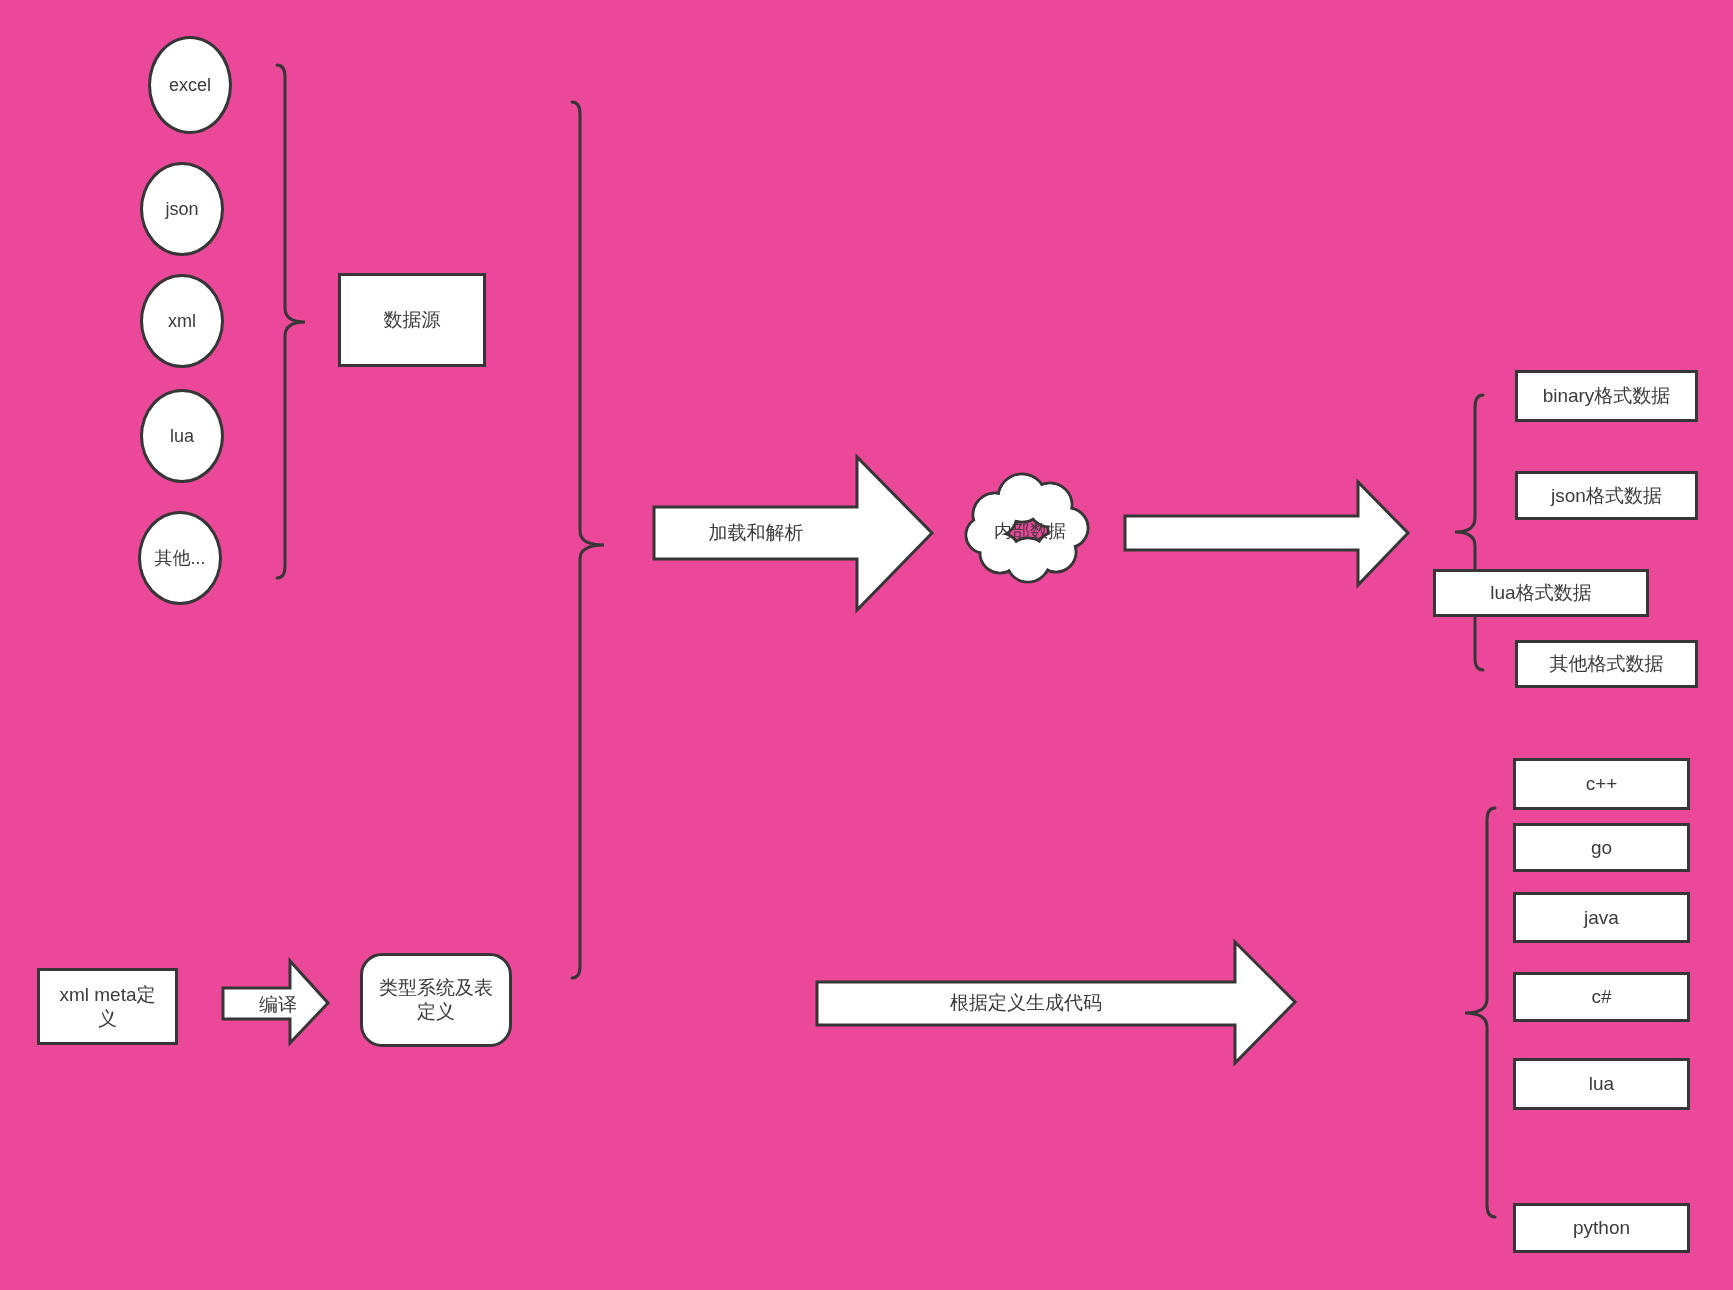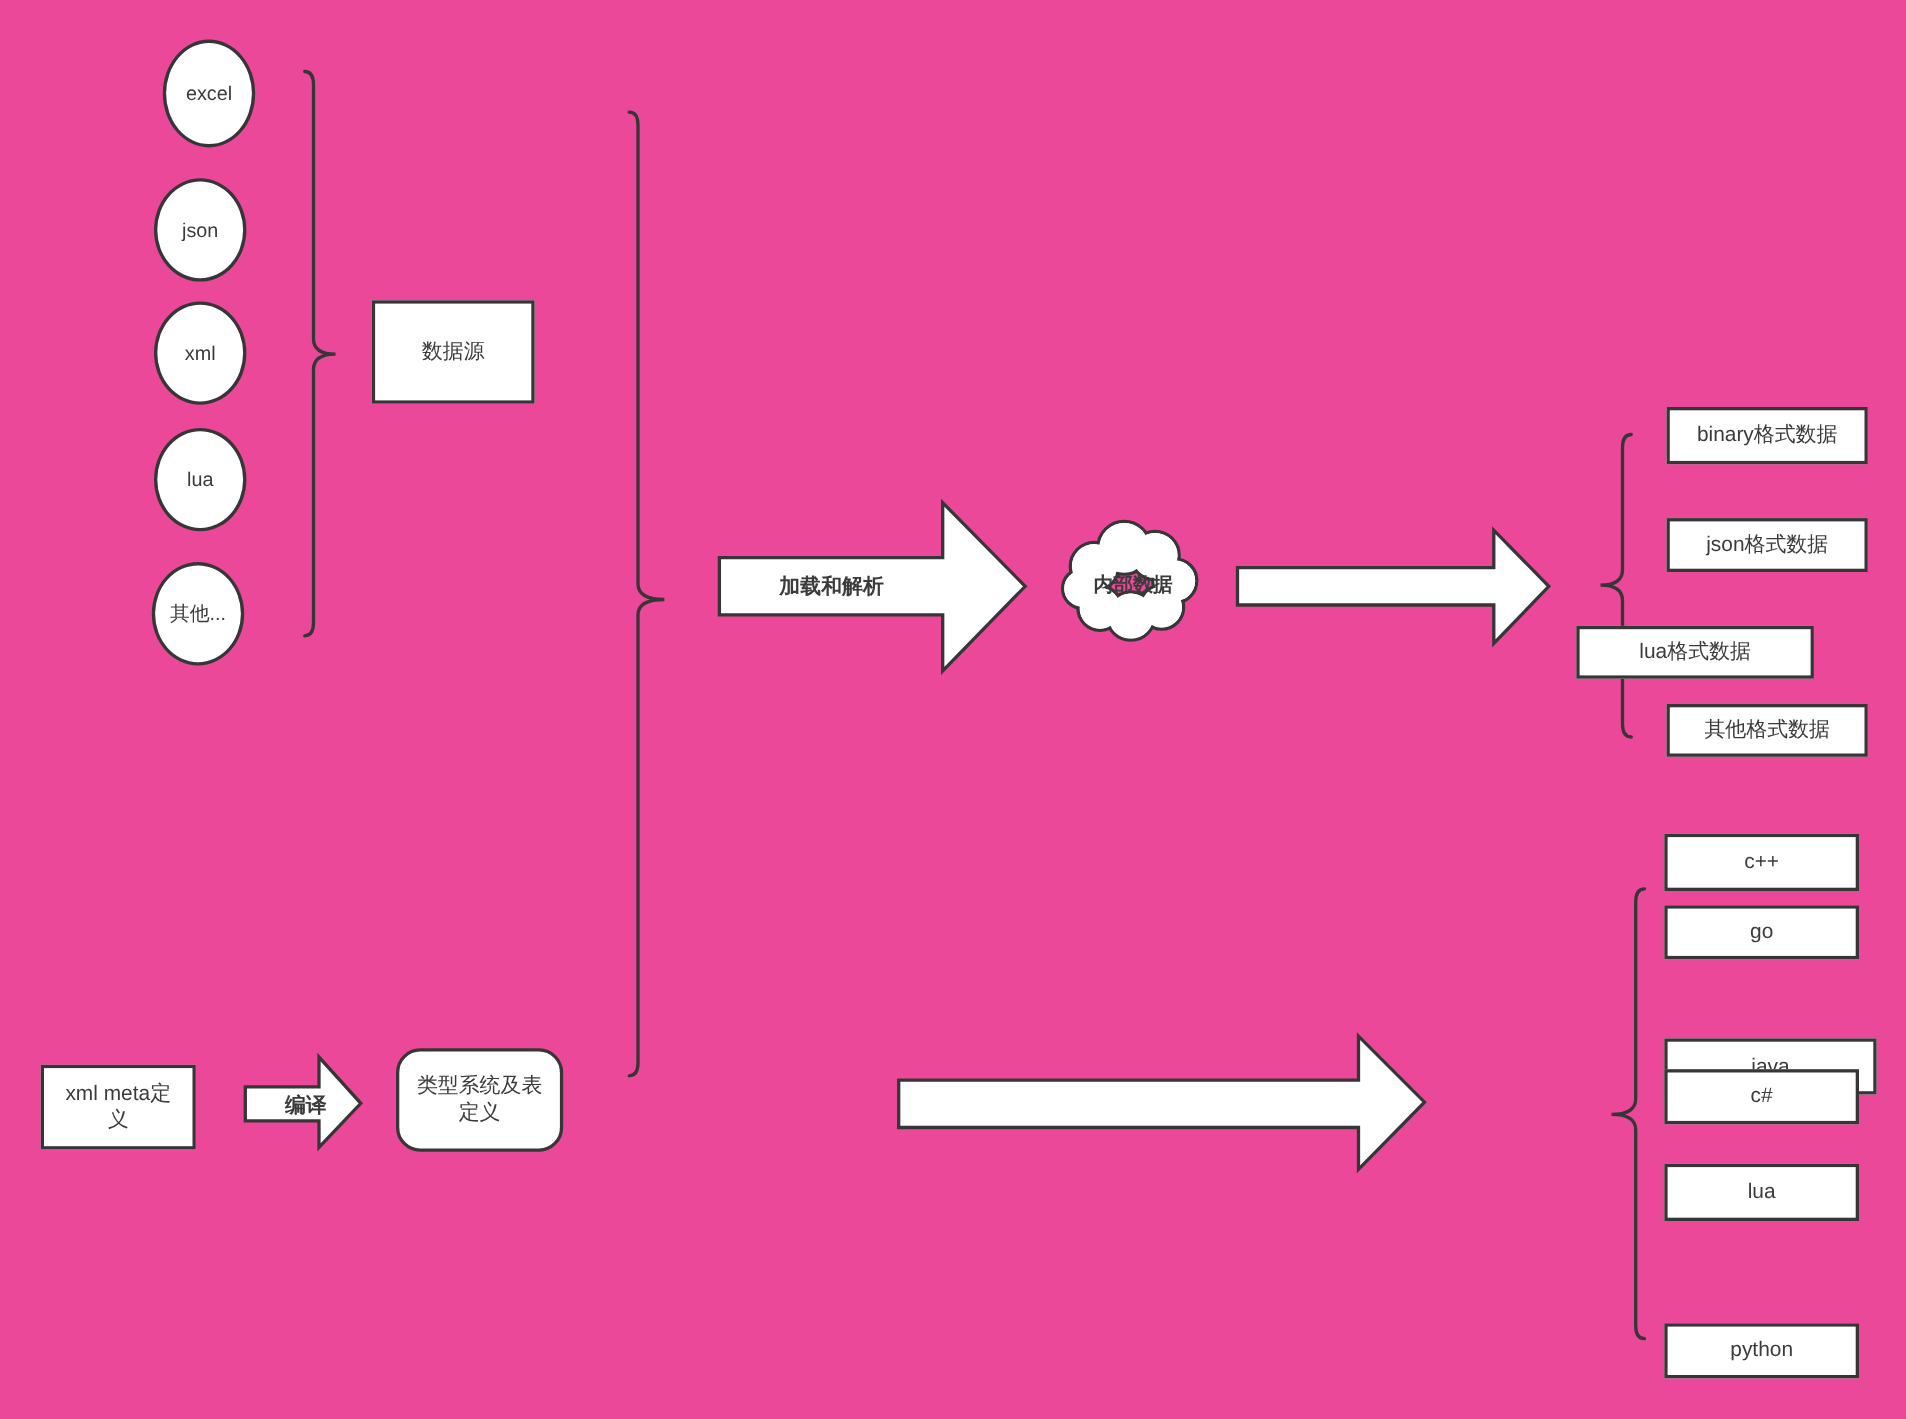--- a/index.html
+++ b/index.html
@@ -29,21 +29,20 @@
   .ellipse { border-radius: 50%; border-width: 3px; font-size: 18px; }
   .rounded { border-radius: 22px; }
   .arrow-label {
     position: absolute;
     display: flex;
     align-items: center;
     justify-content: center;
     font-size: 19px;
     color: #3b3b3b;
     white-space: nowrap;
-    font-weight: bold;
   }
 </style>
 </head>
 <body>
 
 <div class="canvas">
 
   <svg class="layer" width="1733" height="1290" viewBox="0 0 1733 1290">
 
     <path d="M 277,65 Q 285,65 285,77 L 285,308 Q 285,322 305,322 Q 285,322 285,336 L 285,566 Q 285,578 277,578" fill="none" stroke="#363636" stroke-width="3" stroke-linecap="round"></path>
@@ -102,20 +101,21 @@
     <span>其他...</span>
   </div>
 
   <div class="node" style="left:338px;top:273px;width:148px;height:94px">
     <span>数据源</span>
   </div>
 
   <div class="arrow-label" style="left:654px;top:507px;width:204px;height:52px">加载和解析</div>
   <div class="arrow-label" style="left:973px;top:513px;width:114px;height:36px;font-size:18px">内部数据</div>
   <div class="arrow-label" style="left:233px;top:991px;width:90px;height:28px">编译</div>
+  <div class="arrow-label" style="left:817px;top:981px;width:418px;height:44px">根据定义生成代码</div>
 
   <div class="node" style="left:1515px;top:370px;width:183px;height:52px">
     <span>binary格式数据</span>
   </div>
   <div class="node" style="left:1515px;top:471px;width:183px;height:49px">
     <span>json格式数据</span>
   </div>
   <div class="node" style="left:1433px;top:569px;width:216px;height:48px">
     <span>lua格式数据</span>
   </div>
@@ -129,21 +129,21 @@
   <div class="node rounded" style="left:360px;top:953px;width:152px;height:94px;padding:0 8px">
     <span>类型系统及表定义</span>
   </div>
 
   <div class="node" style="left:1513px;top:758px;width:177px;height:52px">
     <span>c++</span>
   </div>
   <div class="node" style="left:1513px;top:823px;width:177px;height:49px">
     <span>go</span>
   </div>
-  <div class="node" style="left:1513px;top:944px;width:193px;height:51px">
+  <div class="node" style="left:1513px;top:892px;width:177px;height:51px">
     <span>java</span>
   </div>
   <div class="node" style="left:1513px;top:972px;width:177px;height:50px">
     <span>c#</span>
   </div>
   <div class="node" style="left:1513px;top:1058px;width:177px;height:52px">
     <span>lua</span>
   </div>
   <div class="node" style="left:1513px;top:1203px;width:177px;height:50px">
     <span>python</span>

